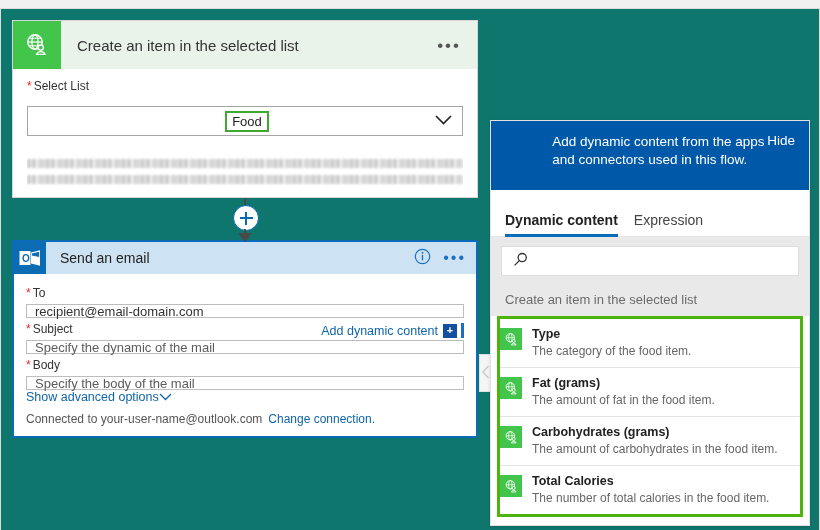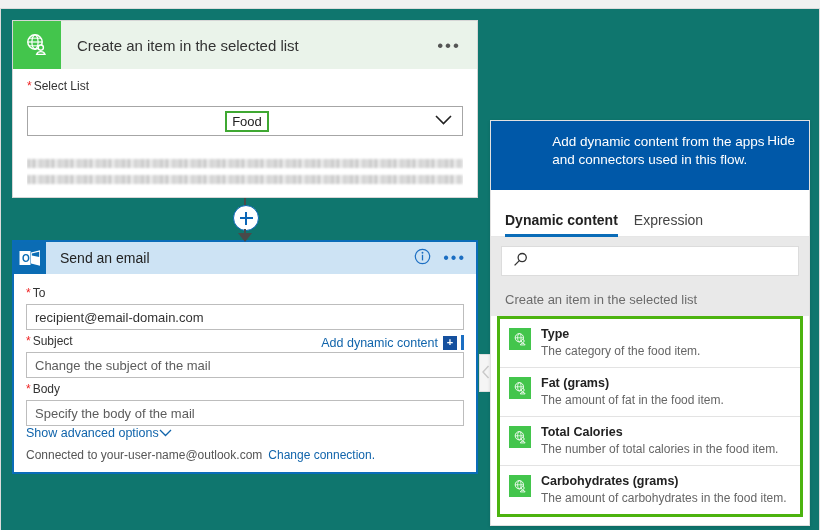--- a/index.html
+++ b/index.html
@@ -120,21 +120,21 @@
     width:32px;height:32px;background:#0b6cb4;
     display:flex;align-items:center;justify-content:center;flex:0 0 32px;
   }
   .ol-title{margin-left:14px;font-size:14px;color:#222;}
   .ol-actions{position:absolute;right:10px;top:50%;transform:translateY(-50%);display:flex;align-items:center;gap:12px;}
   .ol-actions .ellipsis{position:static;transform:none;color:#1b6ec2;font-size:16px;}
   .ol-body{padding:8px 12px 10px 12px;}
   .field-label{font-size:12px;color:#333;margin:4px 0 4px 0;}
   .field-input{
     border:1px solid #bdbdbd;height:14px;display:flex;align-items:center;
-    padding:12px 8px;font-size:13px;color:#333;background:#fff;box-sizing:border-box;
+    padding:0 8px;font-size:13px;color:#333;background:#fff;box-sizing:border-box;
   }
   .field-input.ph{color:#5c5c5c;}
   .label-row{display:flex;align-items:flex-end;justify-content:space-between;}
   .adc-link{
     color:#1064ab;font-size:12.5px;display:flex;align-items:center;gap:5px;
     position:relative;top:-2px;
   }
   .adc-badge{
     width:14px;height:14px;background:#15509e;color:#fff;font-size:11px;
     display:flex;align-items:center;justify-content:center;line-height:1;
@@ -182,21 +182,21 @@
   .dc-list-outer{
     padding:0 6px 8px 6px;background:#fff;
   }
   .dc-list{
     border:3px solid #4cb30f;
     background:#fff;
     box-sizing:border-box;
   }
   .dc-item{
     display:flex;gap:10px;align-items:flex-start;
-    padding:8px 10px 8px 9px;
+    padding:8px 10px 8px 0;
     border-bottom:1px solid #e3e3e3;
   }
   .dc-item:last-child{border-bottom:none;}
   .dc-item-icon{
     width:22px;height:22px;background:#43c54c;flex:0 0 22px;
     display:flex;align-items:center;justify-content:center;margin-top:1px;
   }
   .dc-item-name{font-size:12.5px;font-weight:bold;color:#222;line-height:15px;}
   .dc-item-desc{font-size:12px;color:#666;line-height:15px;margin-top:2px;}
 
@@ -292,21 +292,21 @@
         <div class="label-row">
           <div class="field-label">
             <span class="req-star">*</span><span>Subject</span>
           </div>
           <div class="adc-link">
             <span>Add dynamic content</span>
             <span class="adc-badge">+</span>
             <span class="adc-caret"></span>
           </div>
         </div>
-        <div class="field-input ph">Change the subject of the mail</div>
+        <div class="field-input ph">Specify the dynamic of the mail</div>
 
         <div class="field-label">
           <span class="req-star">*</span><span>Body</span>
         </div>
         <div class="field-input ph">Specify the body of the mail</div>
 
         <div class="adv-link">
           <span>Show advanced options</span>
           <span>
             <svg width="13" height="8" viewBox="0 0 13 8">
@@ -394,37 +394,37 @@
           <div class="dc-item-icon">
             <svg width="15" height="15" viewBox="0 0 26 26">
               <circle cx="11" cy="10" r="7.2" fill="none" stroke="#fff" stroke-width="1.6"></circle>
               <ellipse cx="11" cy="10" rx="3.1" ry="7.2" fill="none" stroke="#fff" stroke-width="1.3"></ellipse>
               <line x1="3.8" y1="10" x2="18.2" y2="10" stroke="#fff" stroke-width="1.3"></line>
               <circle cx="16.8" cy="15.6" r="2.6" fill="#43c54c" stroke="#fff" stroke-width="1.5"></circle>
               <path d="M12.6 22.4 a4.4 4.0 0 0 1 8.4 0 z" fill="#43c54c" stroke="#fff" stroke-width="1.5"></path>
             </svg>
           </div>
           <div>
-            <div class="dc-item-name">Total Calories</div>
-            <div class="dc-item-desc">The number of total calories in the food item.</div>
+            <div class="dc-item-name">Carbohydrates (grams)</div>
+            <div class="dc-item-desc">The amount of carbohydrates in the food item.</div>
           </div>
         </div>
 
         <div class="dc-item">
           <div class="dc-item-icon">
             <svg width="15" height="15" viewBox="0 0 26 26">
               <circle cx="11" cy="10" r="7.2" fill="none" stroke="#fff" stroke-width="1.6"></circle>
               <ellipse cx="11" cy="10" rx="3.1" ry="7.2" fill="none" stroke="#fff" stroke-width="1.3"></ellipse>
               <line x1="3.8" y1="10" x2="18.2" y2="10" stroke="#fff" stroke-width="1.3"></line>
               <circle cx="16.8" cy="15.6" r="2.6" fill="#43c54c" stroke="#fff" stroke-width="1.5"></circle>
               <path d="M12.6 22.4 a4.4 4.0 0 0 1 8.4 0 z" fill="#43c54c" stroke="#fff" stroke-width="1.5"></path>
             </svg>
           </div>
           <div>
-            <div class="dc-item-name">Carbohydrates (grams)</div>
-            <div class="dc-item-desc">The amount of carbohydrates in the food item.</div>
+            <div class="dc-item-name">Total Calories</div>
+            <div class="dc-item-desc">The number of total calories in the food item.</div>
           </div>
         </div>
 
       </div>
     </div>
   </div>
 </div>
 
 </body></html>

